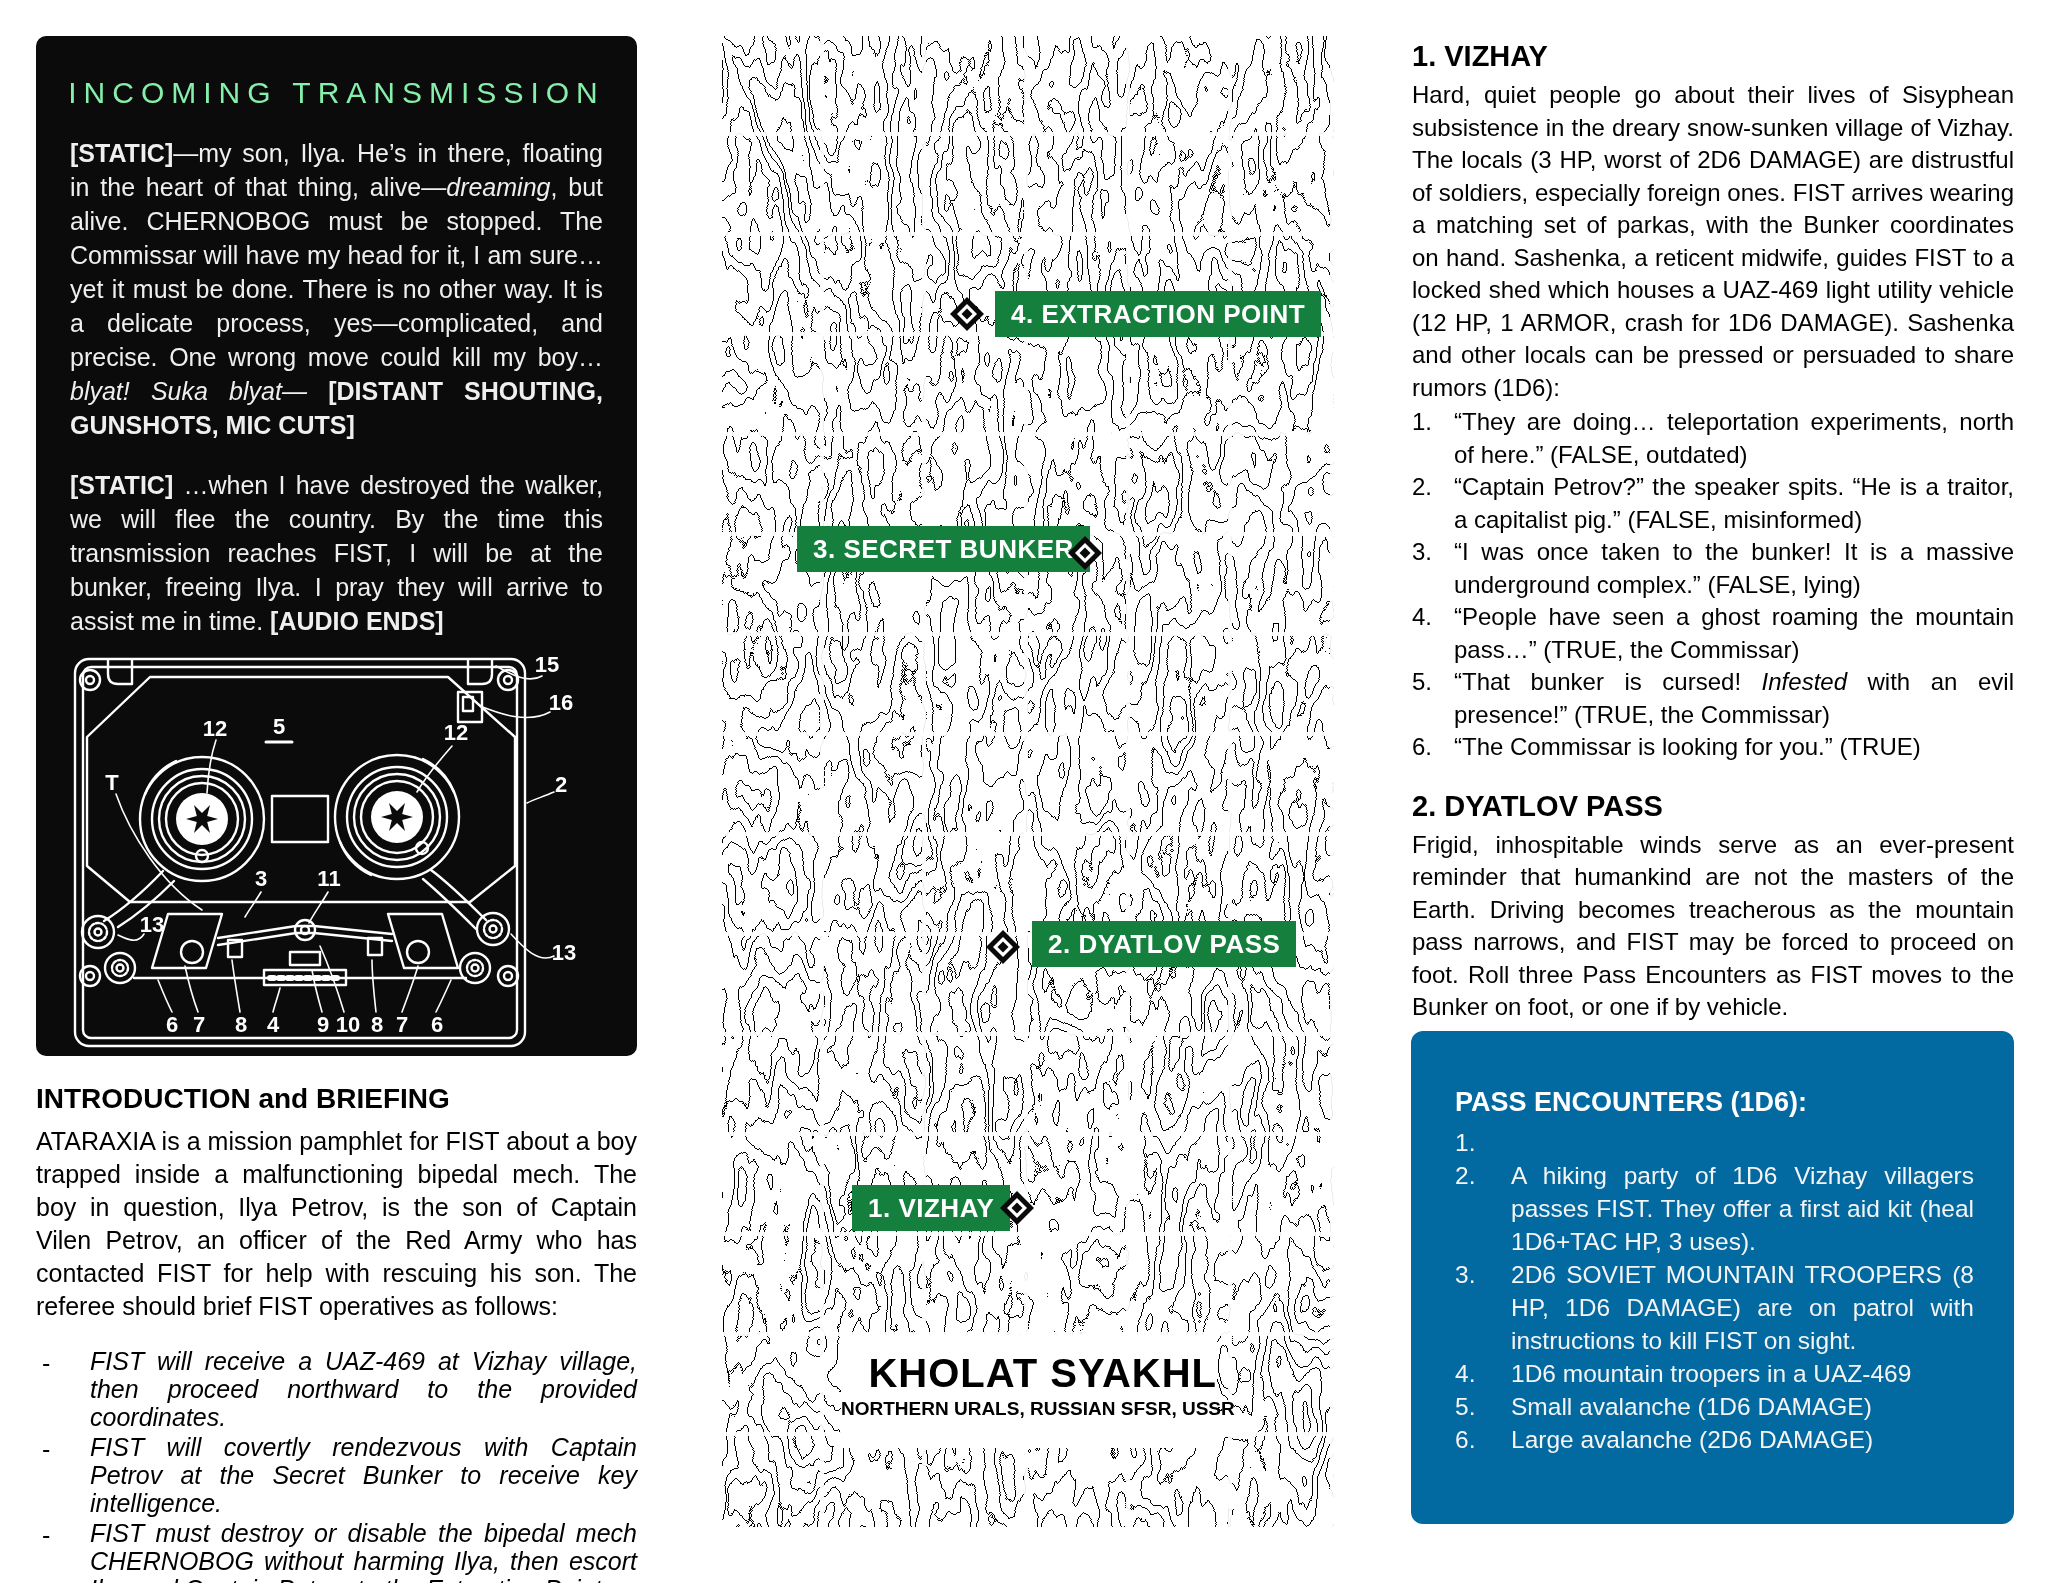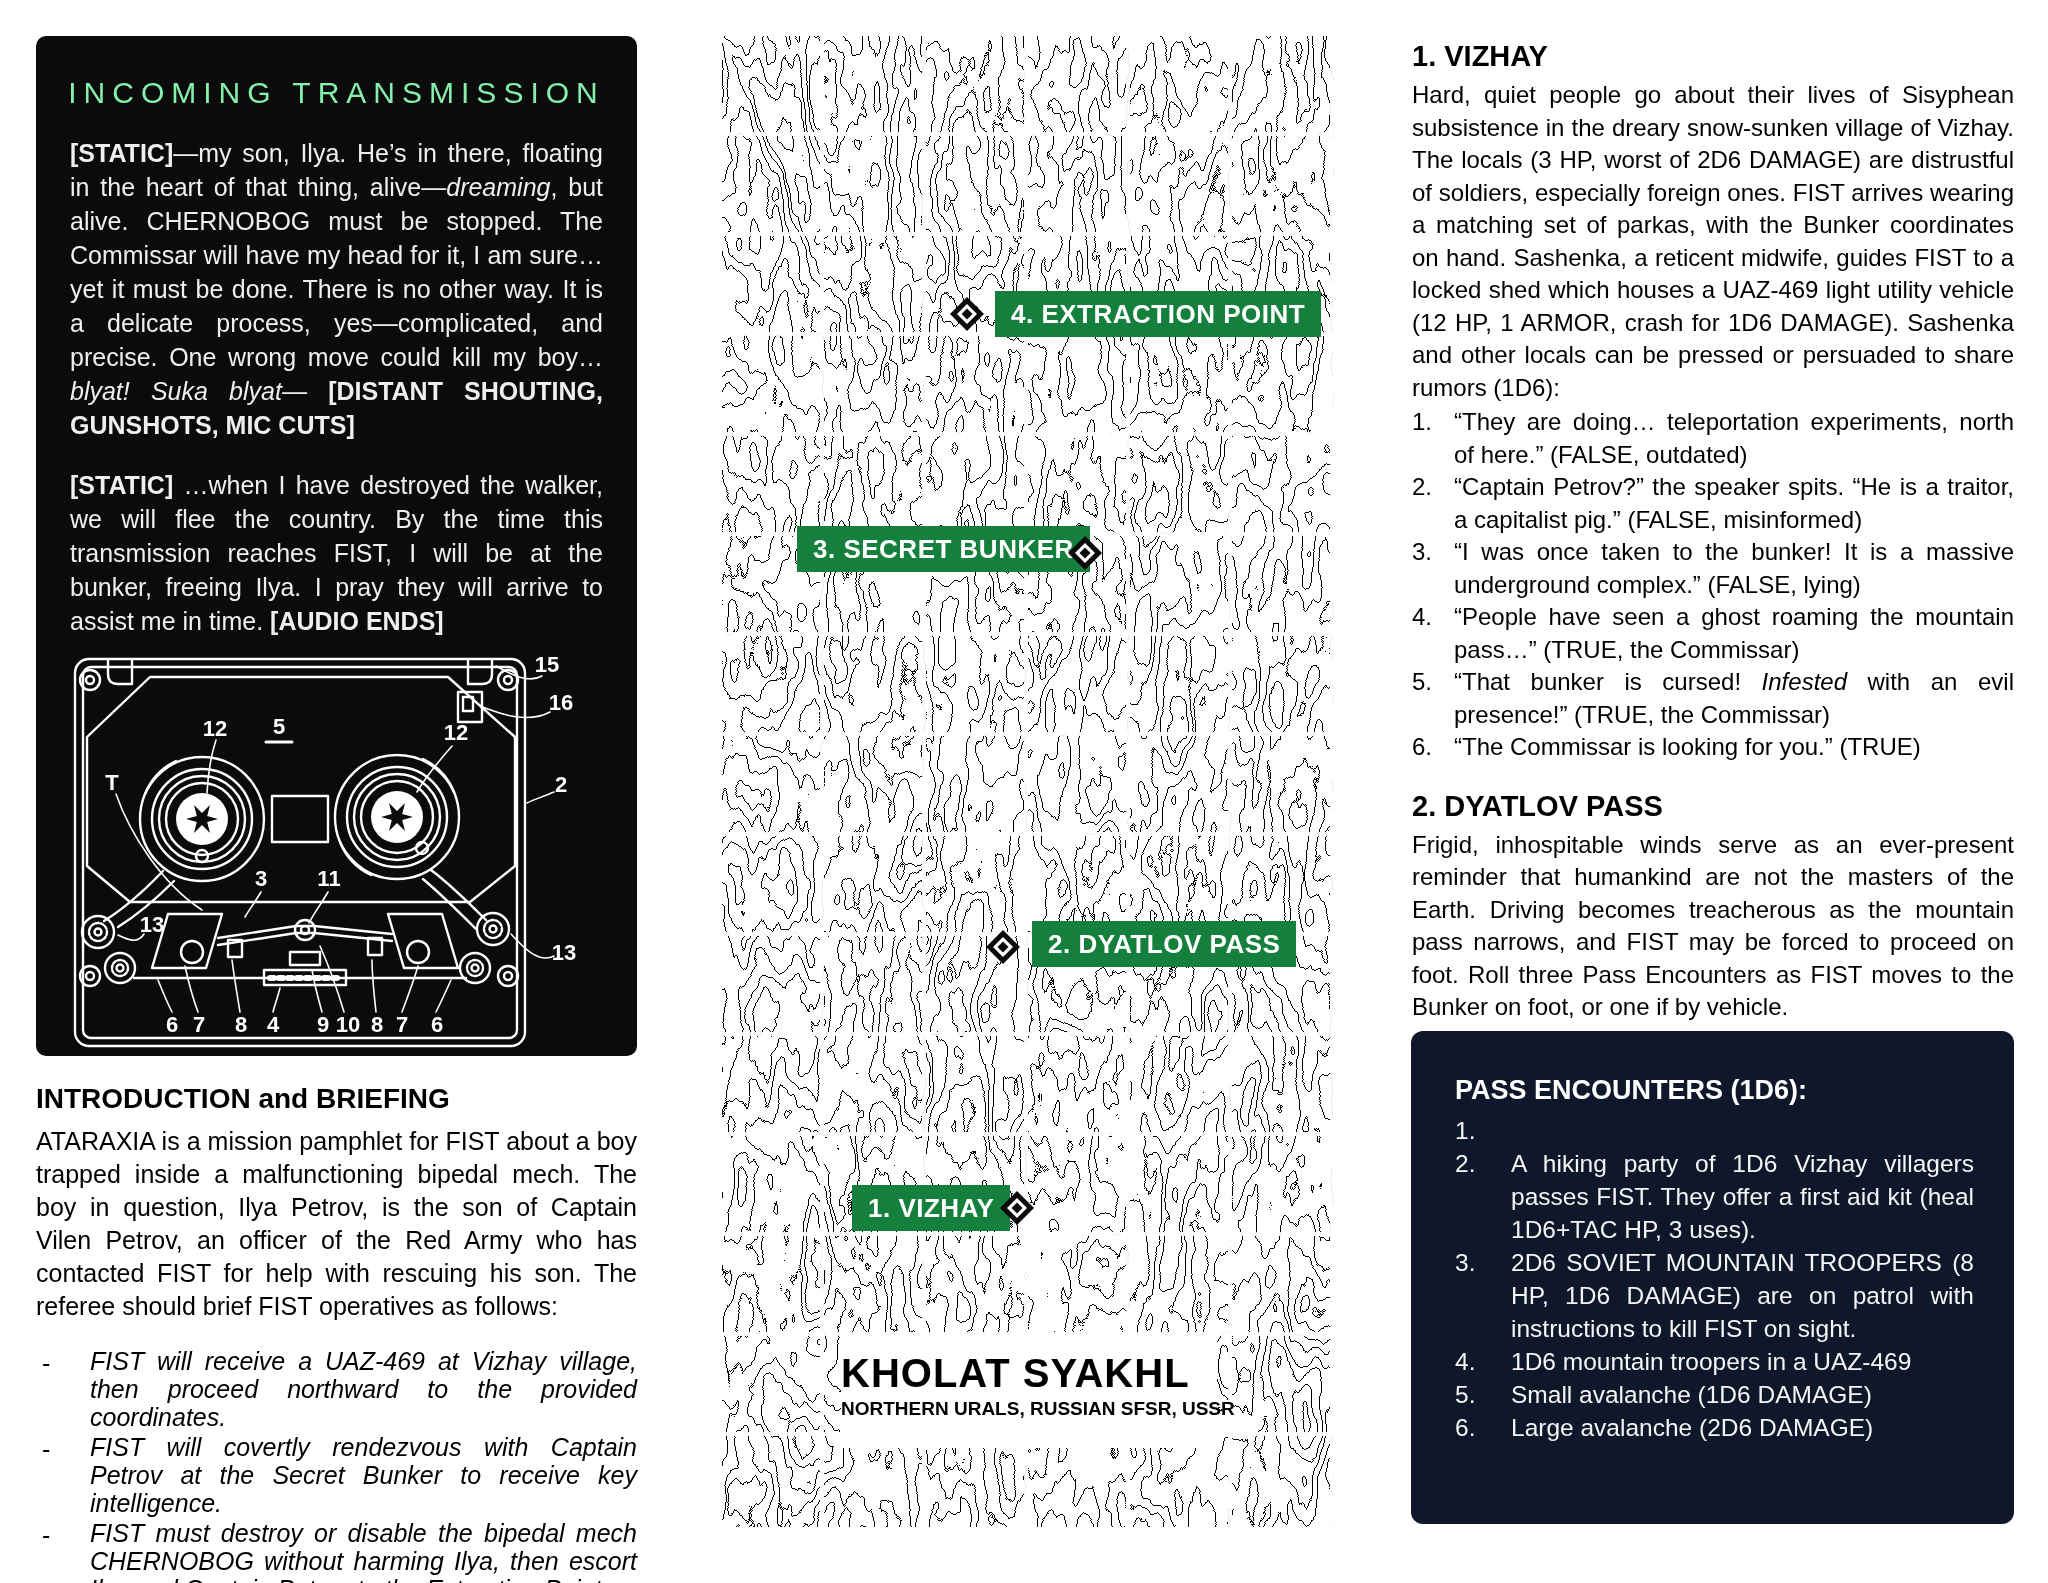--- a/index.html
+++ b/index.html
@@ -49,40 +49,40 @@
       repeating-linear-gradient(to bottom, transparent 0px, transparent 96px, rgba(255,255,255,.92) 96px, rgba(255,255,255,.92) 100px);
   }
   .map-label{
     position:absolute;background:#15803d;color:#fff;font-weight:bold;
     font-size:26px;line-height:26px;padding:10px 16px;white-space:nowrap;
     letter-spacing:.5px;
   }
   .diamond{position:absolute;width:36px;height:36px;}
   .kholat{
     position:absolute;left:119px;top:1299px;width:376px;height:113px;
-    background:#fff;text-align:left;box-sizing:border-box;padding-top:16px;
+    background:#fff;text-align:right;box-sizing:border-box;padding-top:16px;
   }
   .kholat .t1{font-size:40px;font-weight:bold;letter-spacing:1px;white-space:nowrap;}
   .kholat .t2{font-size:19px;font-weight:bold;margin-top:2px;white-space:nowrap;}
 
   
   .rightcol{position:absolute;left:1412px;top:40px;width:602px;}
   .rightcol h2{margin:0;font-size:29px;font-weight:bold;}
   .rightcol p{margin:6px 0 0 0;font-size:24px;line-height:32.5px;text-align:justify;}
   .num-list{margin-top:2px;}
   .num-item{display:flex;}
   .num-item .mark{width:42px;flex:0 0 42px;font-size:24px;line-height:32.5px;}
   .num-item .txt{flex:1;font-size:24px;line-height:32.5px;text-align:justify;}
   .h-gap{margin-top:26px !important;}
 
   
   .passbox{
     position:absolute;left:1411px;top:1031px;width:603px;height:493px;
-    background:#0f172a;border-radius:12px;color:#f5f5f5;box-sizing:border-box;
-    padding:44px 40px 0 44px;
+    background:#0369a1;border-radius:12px;color:#f5f5f5;box-sizing:border-box;
+    padding:56px 40px 0 44px;
   }
   .passbox .pb-title{font-size:27px;font-weight:bold;color:#fff;margin-bottom:8px;}
   .passbox .num-item .mark{width:56px;flex:0 0 56px;font-size:24.5px;line-height:33px;}
   .passbox .num-item .txt{font-size:24.5px;line-height:33px;}
 
   svg text{font-family:"Liberation Sans","DejaVu Sans",sans-serif;}
 </style>
 </head>
 <body>
 

